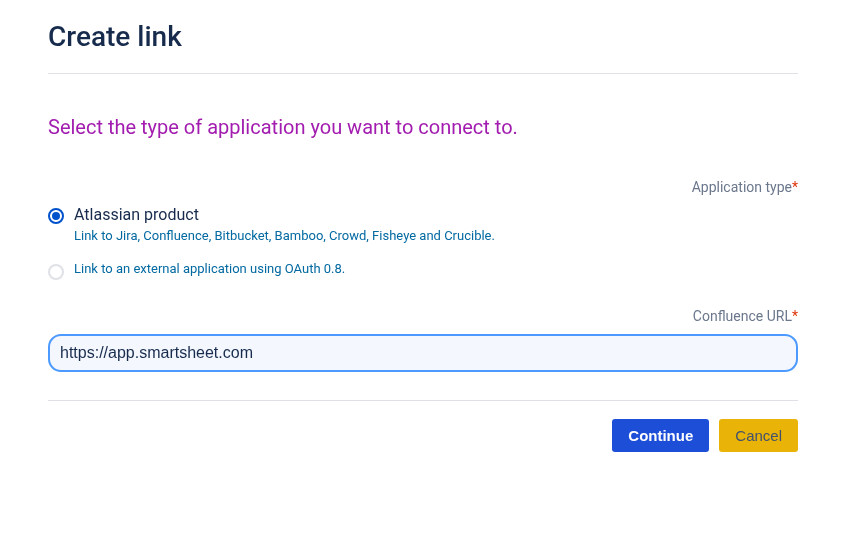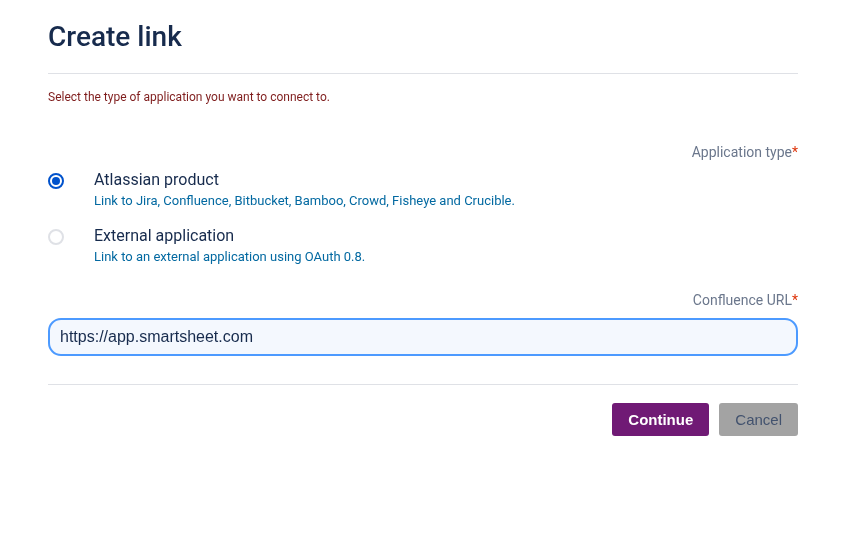--- a/index.html
+++ b/index.html
@@ -20,44 +20,43 @@
       font-weight: 500;
       color: #172B4D;
       margin-bottom: 20px;
     }
     .divider {
       border: none;
       border-top: 1px solid #DFE1E6;
       margin: 0;
     }
     .instruction {
-      font-size: 12px;
-      color: #7f1d1d;
-      margin-top: 16px;
+      font-size: 20px;
+      color: #a21caf;
+      margin-top: 41px;
       margin-bottom: 40px;
     }
     .field-label {
       font-size: 14px;
       color: #6B778C;
       margin-bottom: 10px;
       display: block;
       text-align: right;
     }
     .required {
       color: #DE350B;
     }
     .radio-group {
       margin-bottom: 28px;
     }
     .radio-option {
       display: flex;
       align-items: flex-start;
       margin-bottom: 18px;
       cursor: pointer;
-      gap: 20px;
     }
     .radio-circle {
       width: 16px;
       height: 16px;
       border-radius: 50%;
       margin-right: 10px;
       margin-top: 3px;
       flex-shrink: 0;
       position: relative;
     }
@@ -114,27 +113,27 @@
       gap: 10px;
     }
     .btn {
       padding: 8px 16px;
       font-size: 15px;
       border-radius: 3px;
       border: none;
       cursor: pointer;
     }
     .btn-primary {
-      background: #701a75;
+      background: #1d4ed8;
       color: #ffffff;
       font-weight: 600;
       margin-left: 48px;
     }
     .btn-default {
-      background: #a3a3a3;
+      background: #eab308;
       color: #42526E;
     }
   </style>
 </head>
 <body>
 
 <h1 class="page-title">Create link</h1>
 
 <hr class="divider">
 
@@ -149,21 +148,20 @@
     <span class="radio-circle selected"></span>
     <div class="radio-content">
       <div class="radio-label">Atlassian product</div>
       <div class="radio-description">Link to Jira, Confluence, Bitbucket, Bamboo, Crowd, Fisheye and Crucible.</div>
     </div>
   </div>
 
   <div class="radio-option">
     <span class="radio-circle unselected"></span>
     <div class="radio-content">
-      <div class="radio-label">External application</div>
       <div class="radio-description">Link to an external application using OAuth 0.8.</div>
     </div>
   </div>
 </div>
 
 <div class="url-field">
   <label class="field-label">
     <span>Confluence URL</span><span class="required">*</span>
   </label>
   <input type="text" class="url-input" value="https://app.smartsheet.com" style="">

